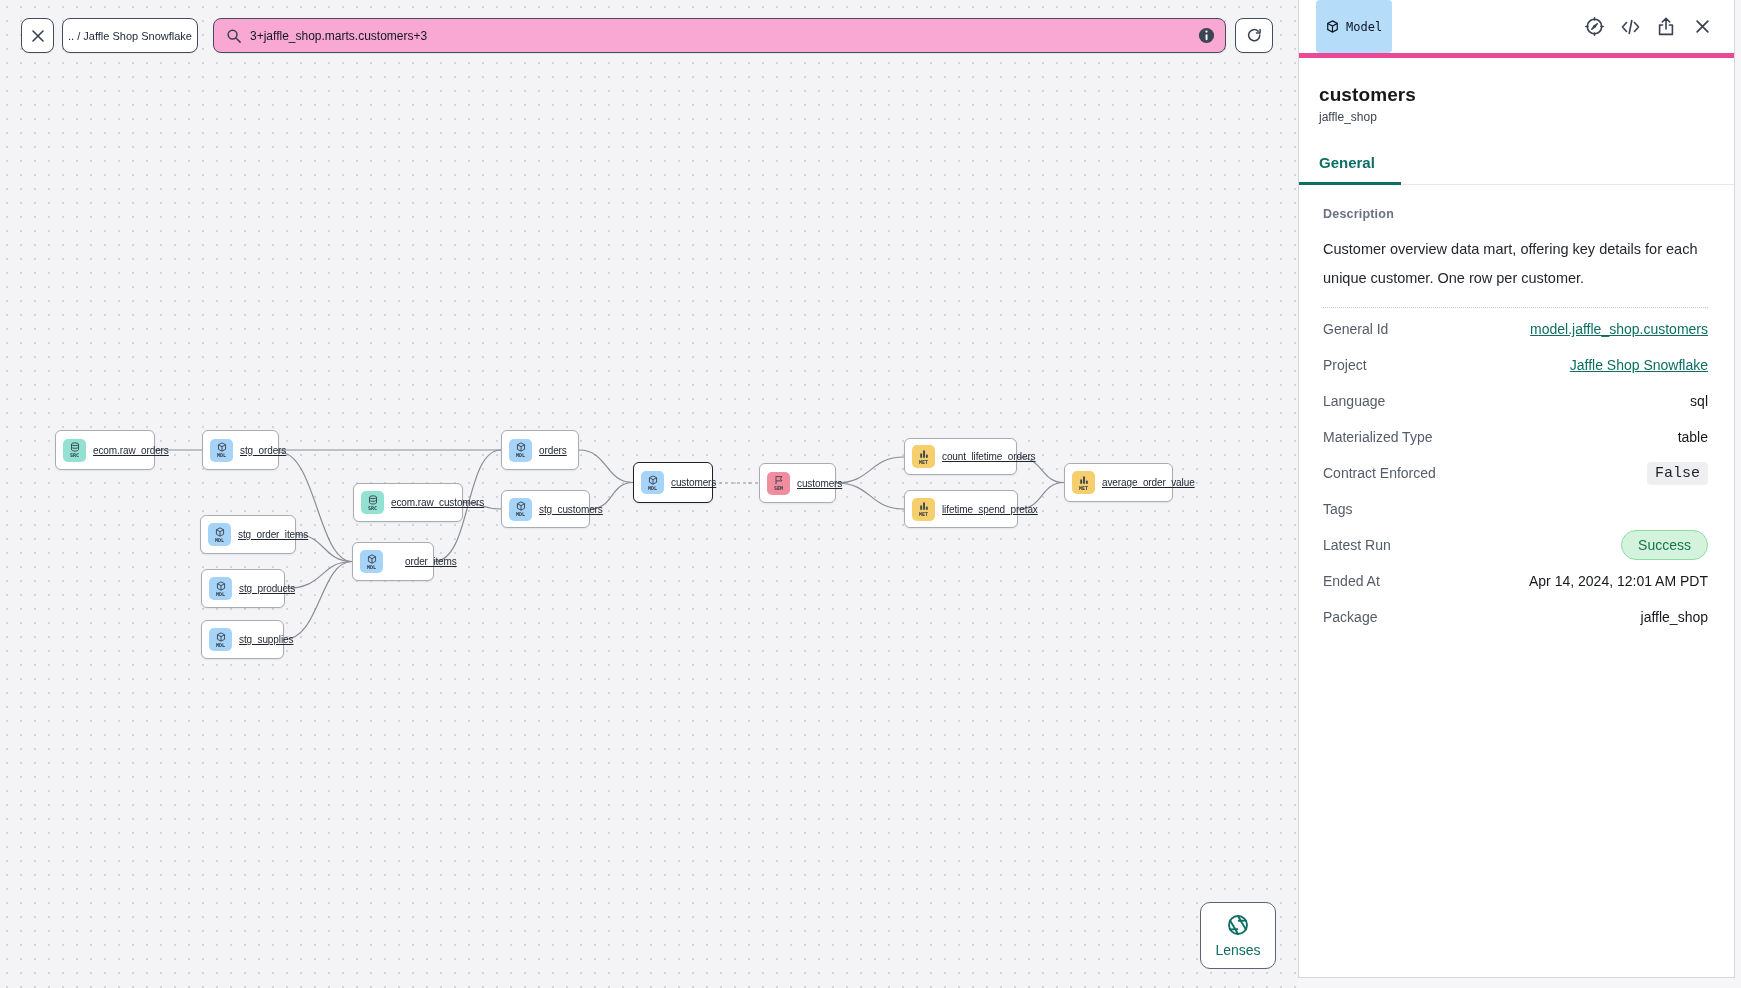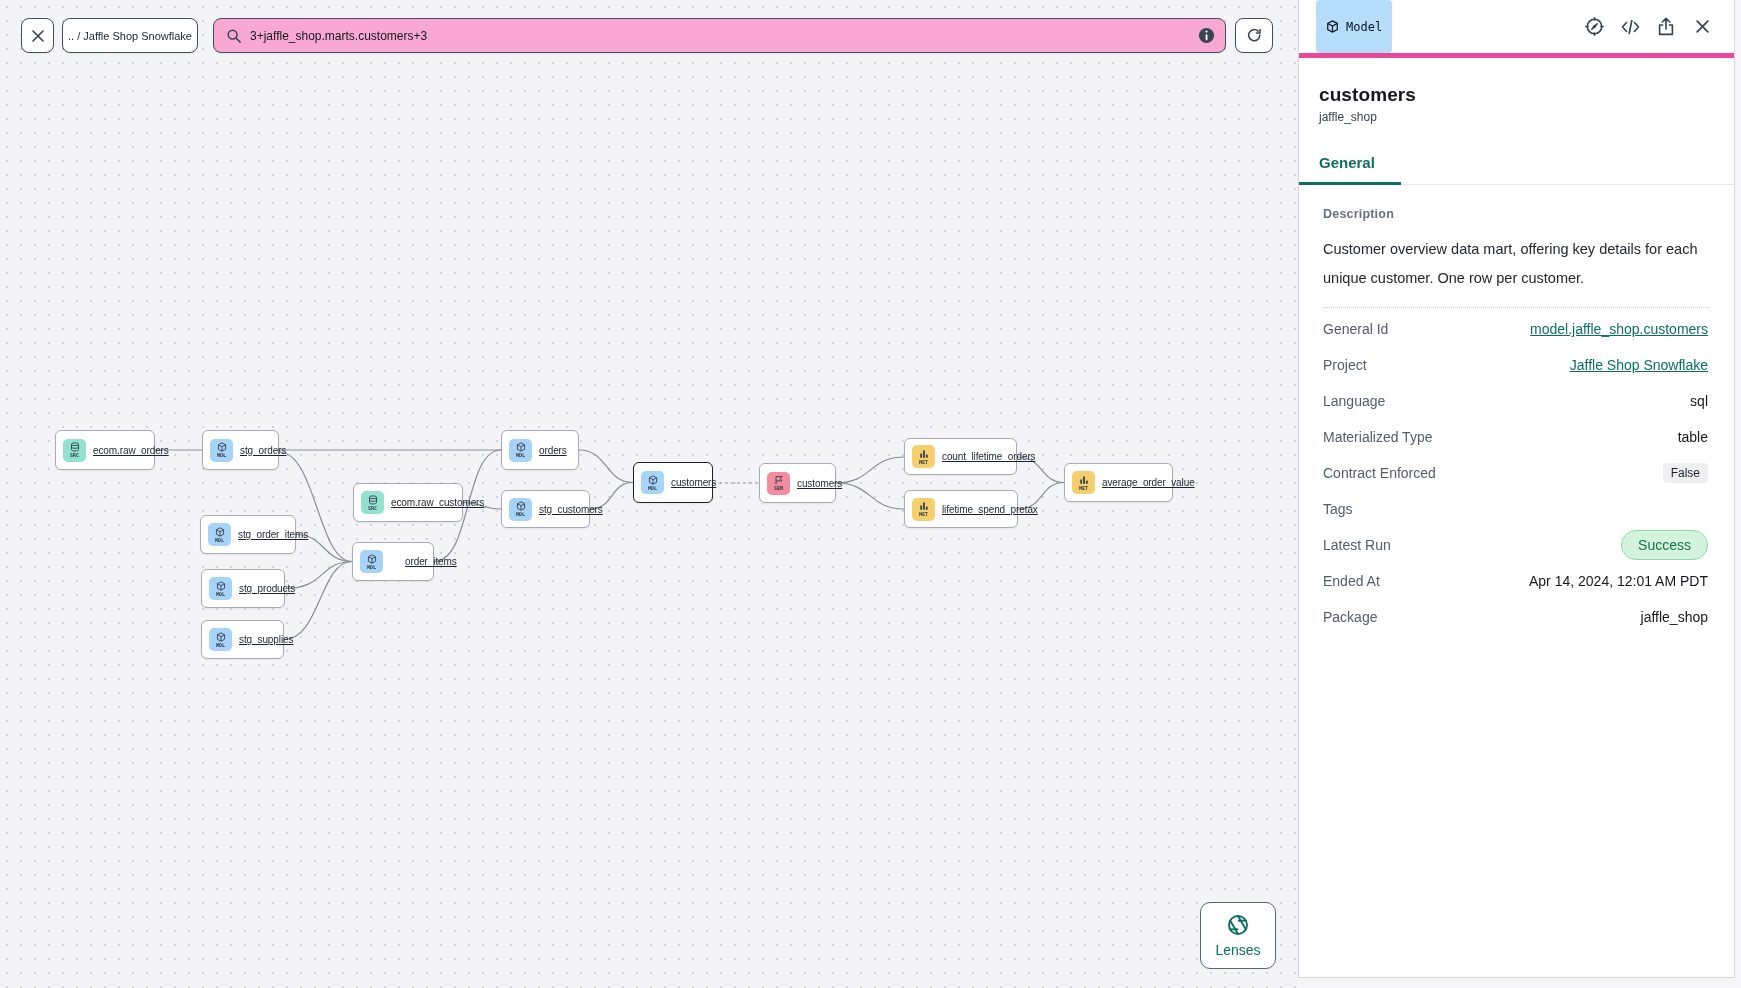--- a/index.html
+++ b/index.html
@@ -85,21 +85,21 @@
   }
   .panel-content { padding:22px 26px 0 24px; }
   .sec-label { font-size:12.5px; font-weight:bold; color:#6a7180; letter-spacing:.2px; }
   .desc-text { margin-top:14px; font-size:14.5px; line-height:2.0; color:#23262e; }
   .dotted-hr { border:none; border-top:1.5px dotted #c6cbd2; margin:14px 0 6px 0; }
   .frow { display:flex; align-items:center; justify-content:space-between; min-height:30px; margin-top:6px; }
   .flabel { font-size:14px; color:#555c69; }
   .fval { font-size:14px; color:#16181d; text-align:right; }
   .fval.link { color:#0c6e62; text-decoration:underline; cursor:pointer; }
   .fval.teal { color:#0c6e62; display:flex; align-items:center; gap:6px; }
-  .chip { background:#efeff1; border-radius:4px; padding:3px 8px; font-size:12px; color:#1d222c; }
+  .chip { background:#efeff1; border-radius:4px; padding:3px 8px; font-size:15px; color:#1d222c;font-family:Liberation Mono, monospace; }
   .pill {
     background:#d4f3dd; border:1px solid #8cdca4; border-radius:999px; padding:6px 16px;
     font-size:14px; color:#14744a;
   }
   .copy-btn { background:none; border:none; cursor:pointer; display:flex; align-items:center; }
 </style>
 </head>
 <body>
 
 <div class="stage">

